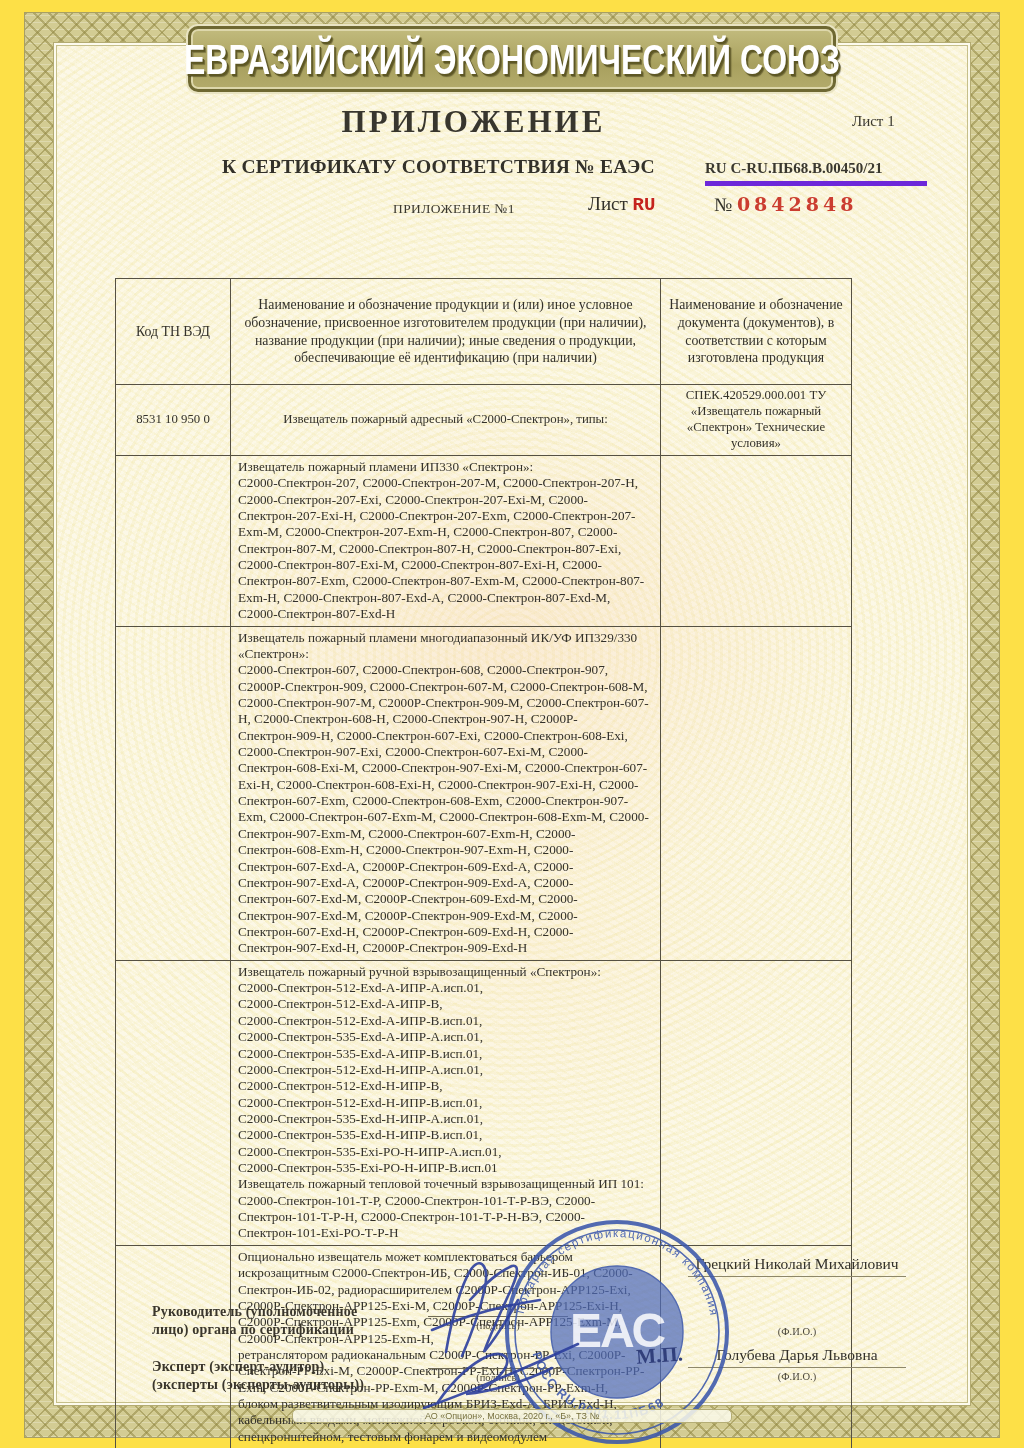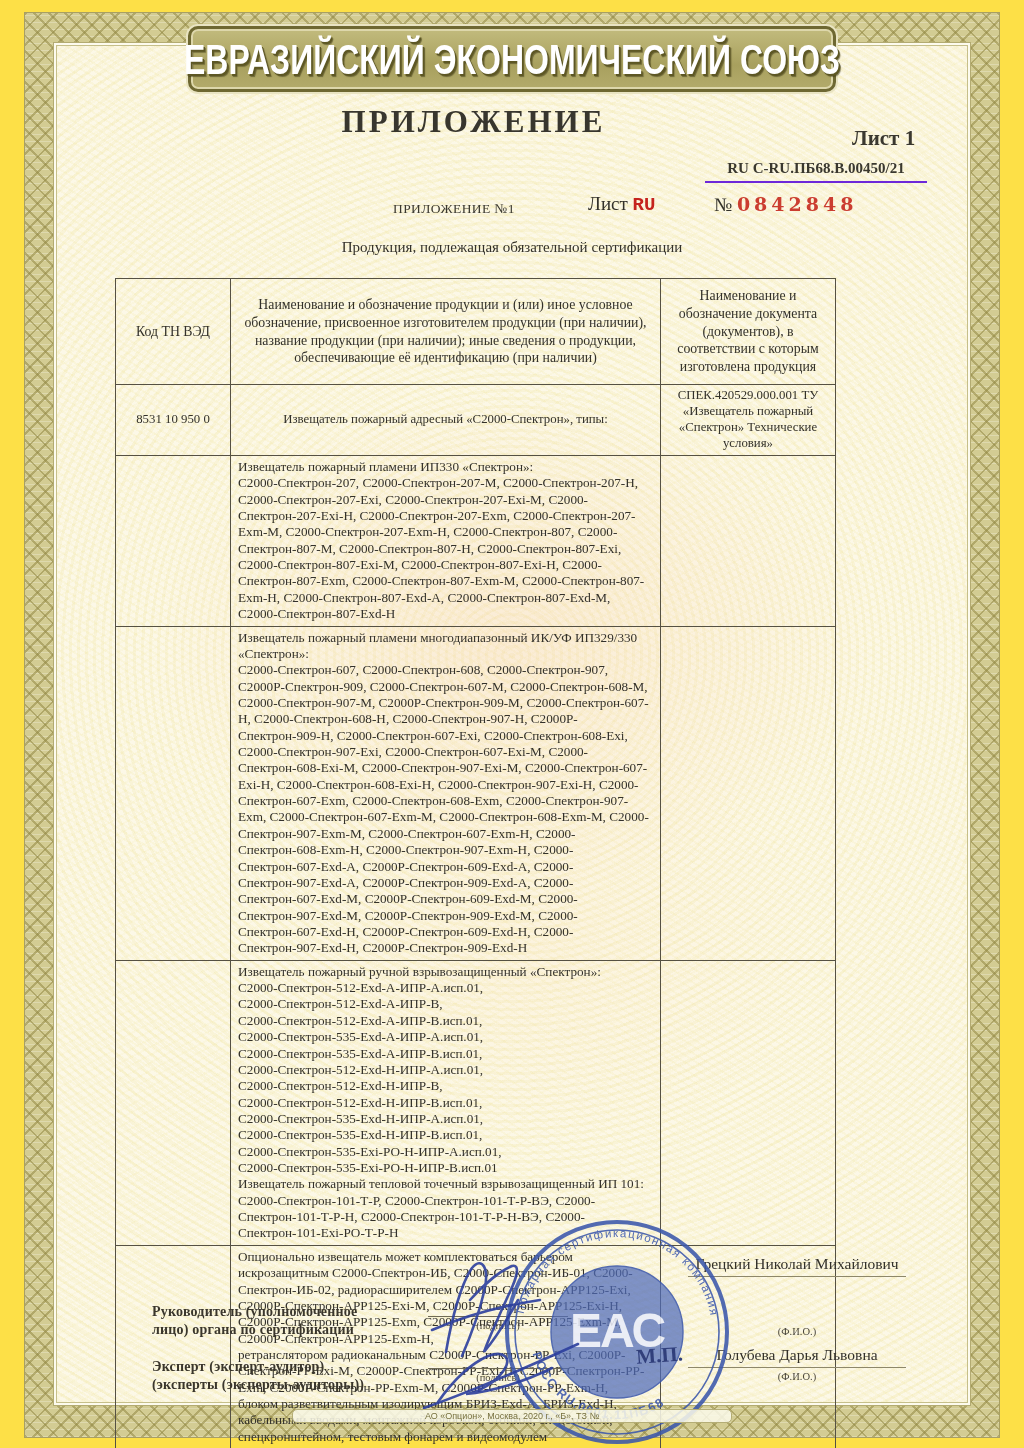--- a/index.html
+++ b/index.html
@@ -44,39 +44,39 @@
     color:#ffffff; white-space:nowrap; letter-spacing:0px;
     transform:scaleX(.80) scaleY(1.05);
     text-shadow:2px 2px 0 #5d5724, 3px 3px 1px rgba(60,55,20,.55);
   }
 
   .abs { position:absolute; z-index:2; }
   .pre { white-space:pre-line; }
 
   .doc-title { left:0; top:104px; width:947px; text-align:center;
     font-size:31px; font-weight:bold; letter-spacing:3px; color:#38362e; }
-  .sheet { left:852px; top:126px; font-size:21px; color:#3a382f;font-weight:bold; }
+  .sheet { left:852px; top:113px; font-size:15px; color:#3a382f; }
   .cert-line { left:222px; top:156px; font-size:19.5px; font-weight:bold; color:#33312a; letter-spacing:.2px; }
   .cert-number { left:705px; top:160px; width:222px; font-size:15px; font-weight:bold; color:#3a382f;
-    border-bottom:2px solid #6d28d9; padding-bottom:4px; text-align:center; }
+    border-bottom:5px solid #6d28d9; padding-bottom:4px; text-align:left; }
   .appendix-no { left:393px; top:201px; font-size:13.5px; color:#3a382f; letter-spacing:.4px; }
   .series { left:588px; top:193px; font-size:19px; color:#33312a; }
   .series .red { color:#c5231d; font-weight:bold;font-family:Liberation Mono, monospace; }
   .serial { left:714px; top:193px; font-size:19px; color:#33312a; }
   .serial .digits { color:#cb3d30; font-weight:bold; letter-spacing:4px; font-family:"DejaVu Serif", serif; }
   .subtitle { left:0; top:239px; width:1024px; text-align:center; font-size:15px; color:#33312a; }
 
   
   table.cert { position:absolute; left:115px; top:278px; width:720px; border-collapse:collapse; z-index:2;
     table-layout:fixed; }
   table.cert td { border:1.5px solid #555143; vertical-align:top; color:#33312a;
     font-size:13.2px; line-height:1.24; padding:3px 7px; }
   td.c-code  { width:115px; text-align:center; }
   td.c-prod  { width:430px; }
-  td.c-doc   { width:175px; text-align:center; }
+  td.c-doc   { width:191px; text-align:center; }
   tr.hdr td { text-align:center; vertical-align:middle; font-size:13.8px; line-height:1.3; height:106px; }
   tr.r1 td { vertical-align:middle; height:58px; text-align:center; font-size:12.8px; line-height:1.25; }
   tr.r2 td { height:135px; } tr.r3 td { height:257px; } tr.r4 td { height:247px; } tr.r5 td { height:182px; }
 
   
   .f-label { left:152px; font-size:14px; font-weight:bold; color:#3a362c; line-height:1.32; letter-spacing:.2px; }
   .sig-line { border-bottom:1px solid #6f6a55; }
   .caption { font-size:10.5px; color:#4a463a; text-align:center; }
   .name { font-size:15.5px; color:#33312a; text-align:center; border-bottom:1px solid #8d876a; padding-bottom:3px; }
 
@@ -92,31 +92,31 @@
 <div class="page">
   <div class="frame"></div>
   <div class="paper"></div>
 
   <div class="banner">
     <span class="banner-text">ЕВРАЗИЙСКИЙ ЭКОНОМИЧЕСКИЙ СОЮЗ</span>
   </div>
 
   <div class="abs doc-title">ПРИЛОЖЕНИЕ</div>
   <div class="abs sheet">Лист 1</div>
+  <div class="abs cert-line">К СЕРТИФИКАТУ СООТВЕТСТВИЯ № ЕАЭС</div>
   <div class="abs cert-number">RU С-RU.ПБ68.В.00450/21</div>
   <div class="abs appendix-no">ПРИЛОЖЕНИЕ №1</div>
   <div class="abs series">
     <span>Лист</span>
     <span class="red">RU</span>
   </div>
   <div class="abs serial">
     <span>№</span>
     <span class="digits">0842848</span>
   </div>
-  <div class="abs subtitle">Продукция, подлежащая обязательной сертификации</div>
 
   <table class="cert">
     <tbody>
     <tr class="hdr">
       <td class="c-code">Код ТН ВЭД</td>
       <td class="c-prod">Наименование и обозначение продукции и (или) иное условное обозначение, присвоенное изготовителем продукции (при наличии), название продукции (при наличии); иные сведения о продукции, обеспечивающие её идентификацию (при наличии)</td>
       <td class="c-doc">Наименование и обозначение документа (документов), в соответствии с которым изготовлена продукция</td>
     </tr>
     <tr class="r1">
       <td class="c-code">8531 10 950 0</td>

